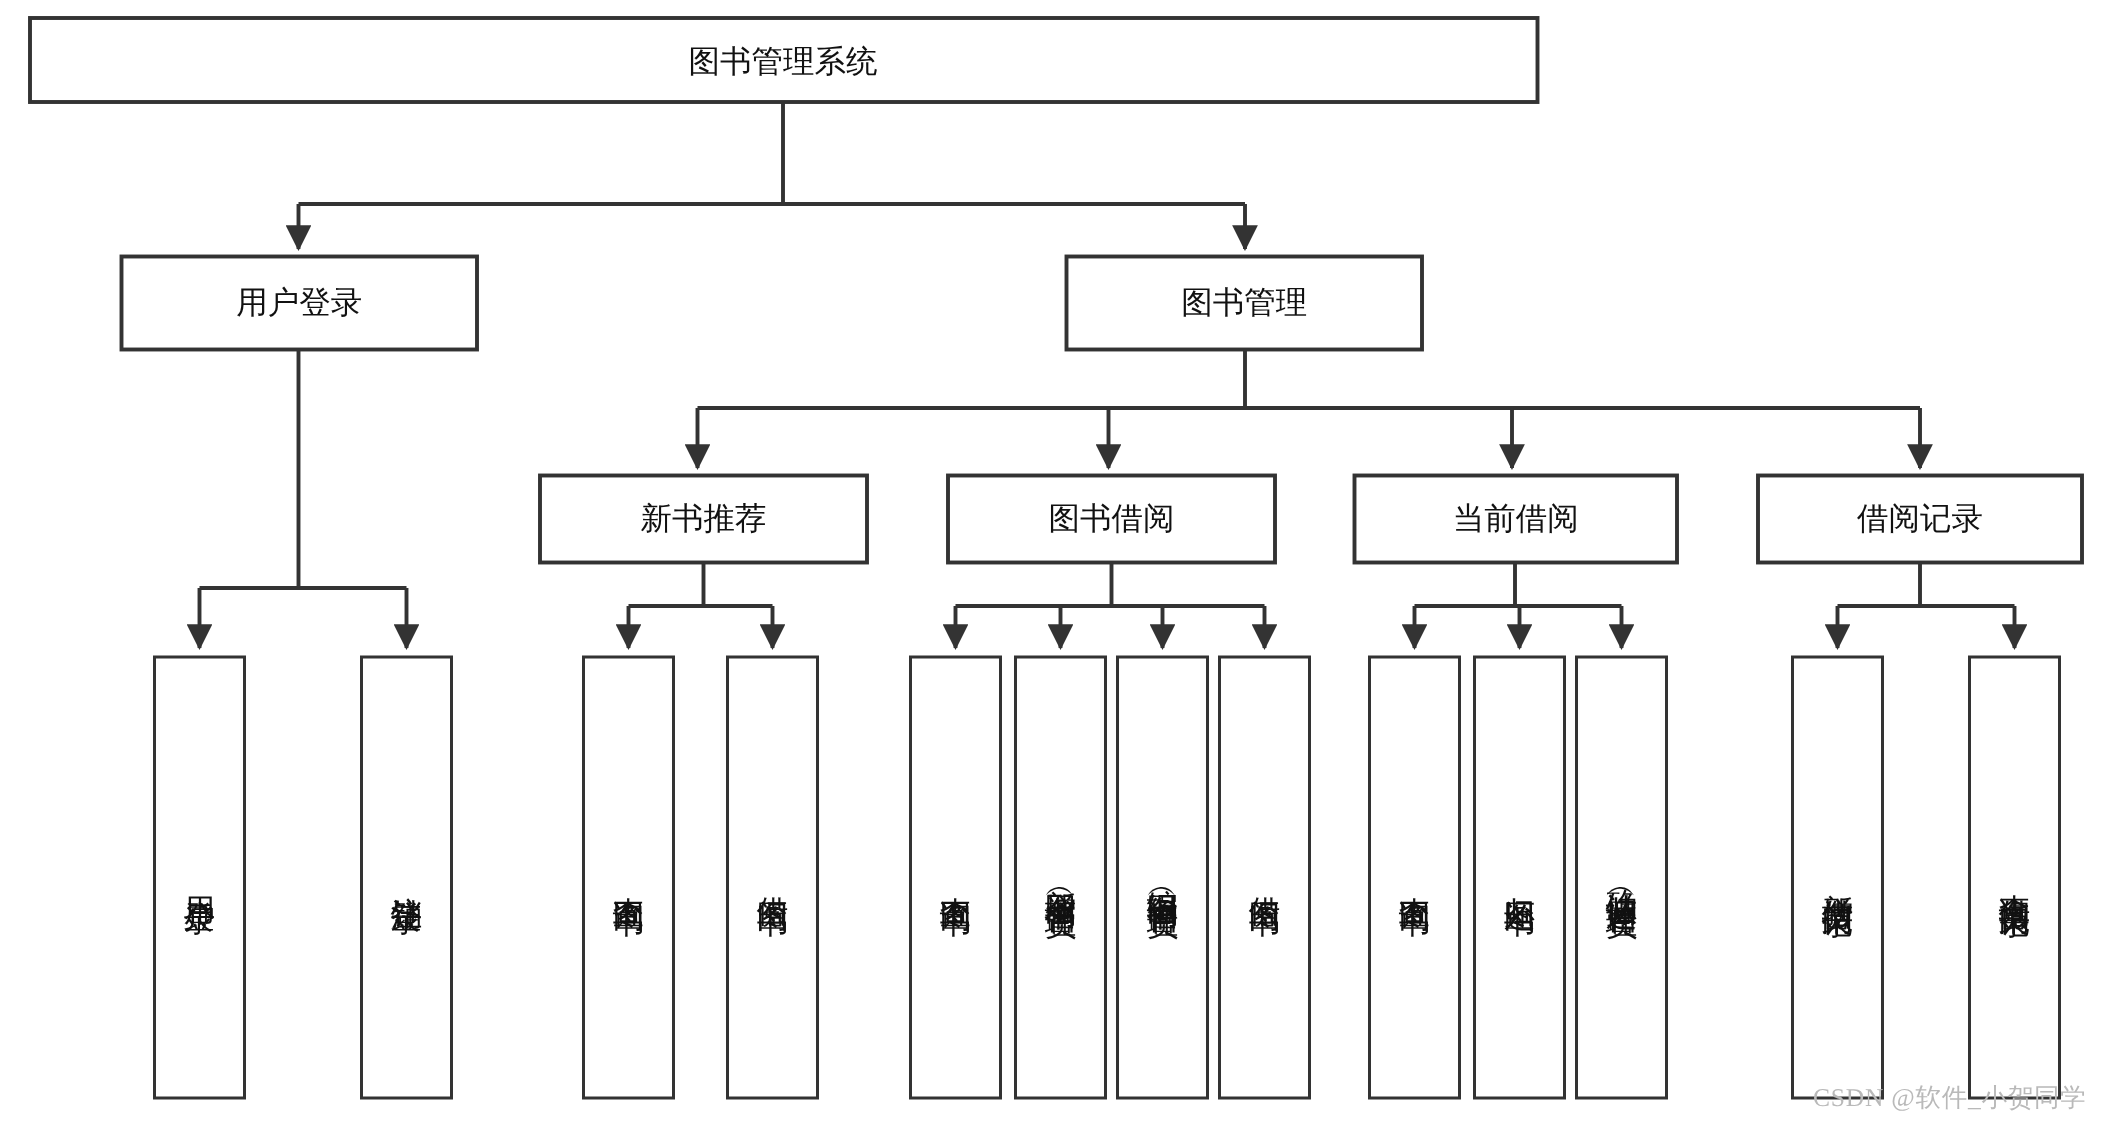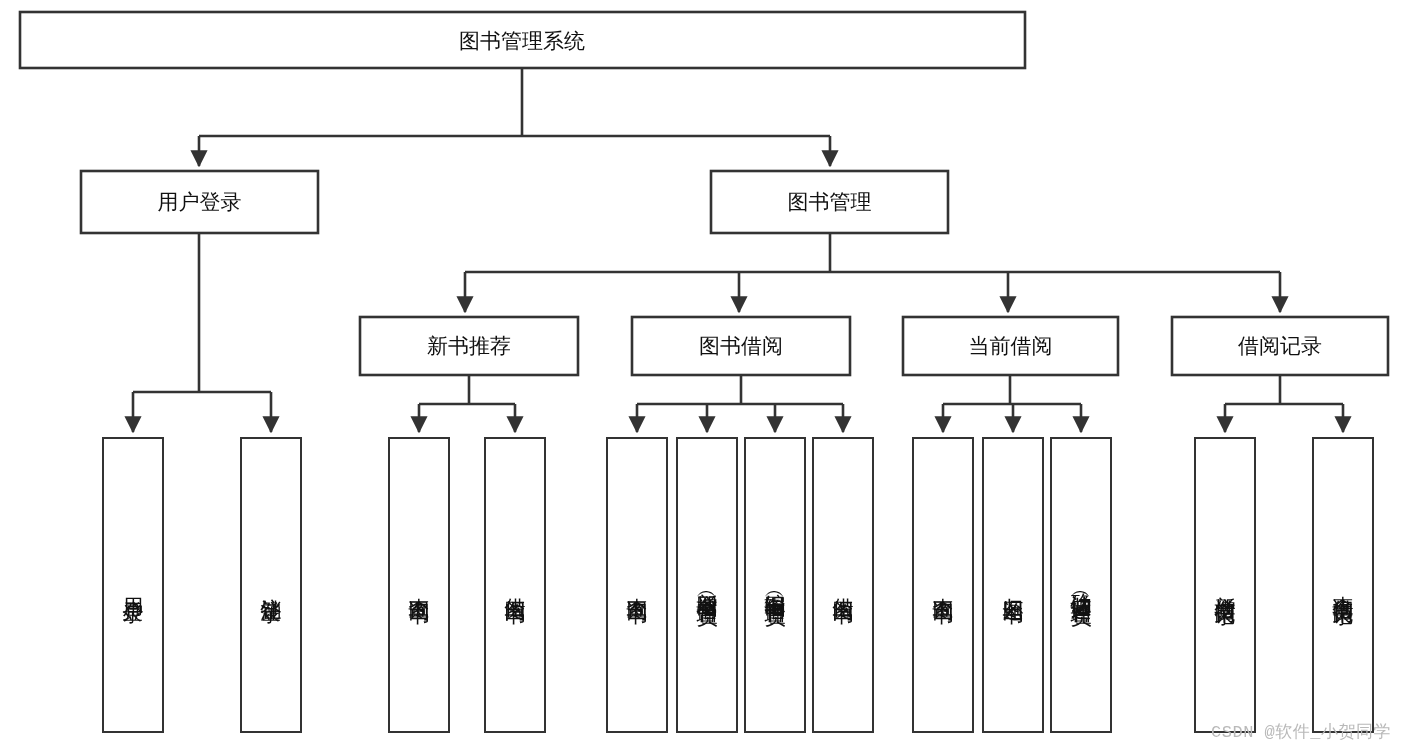--- a/index.html
+++ b/index.html
@@ -58,21 +58,21 @@
     line-height: 1.05;
     letter-spacing: 2px;
     color: #111111;
     white-space: nowrap;
     text-align: center;
   }
   .watermark {
     position: absolute;
     right: 14px;
     bottom: 4px;
-    font-family: Liberation Mono, monospace;
+    font-family: Liberation Serif, serif;
     font-size: 17px;
     color: #b9b9b9;
     white-space: nowrap;
     letter-spacing: 0.5px;
     pointer-events: none;
   }
 </style>
 </head>
 <body>
 

